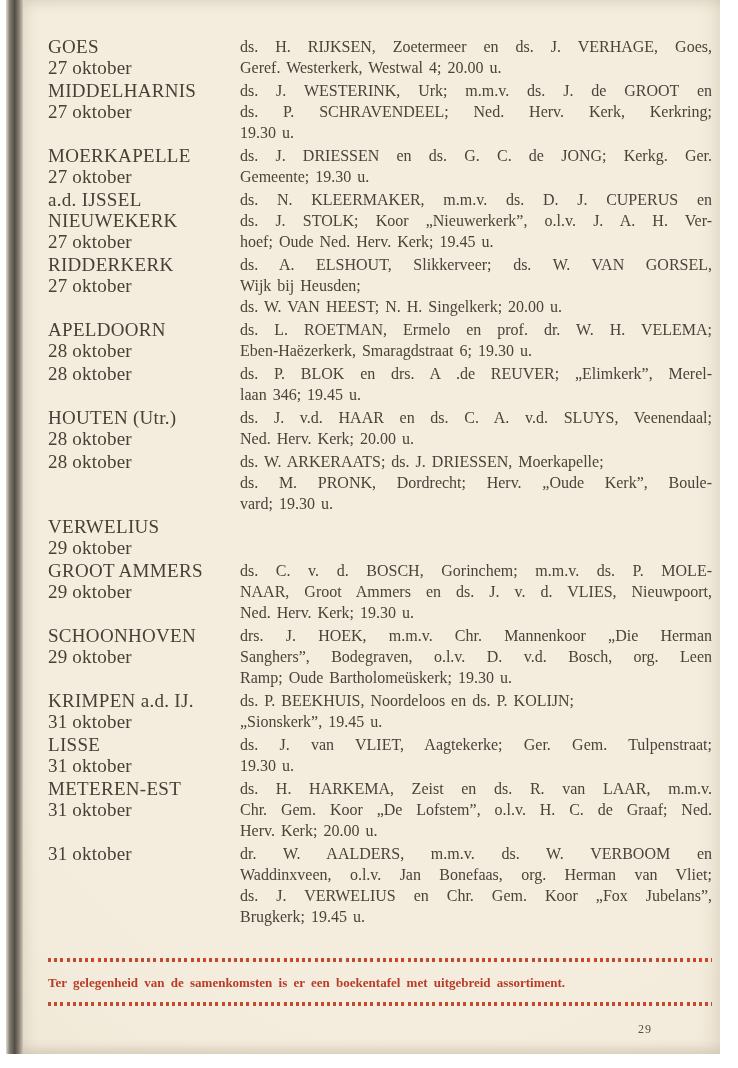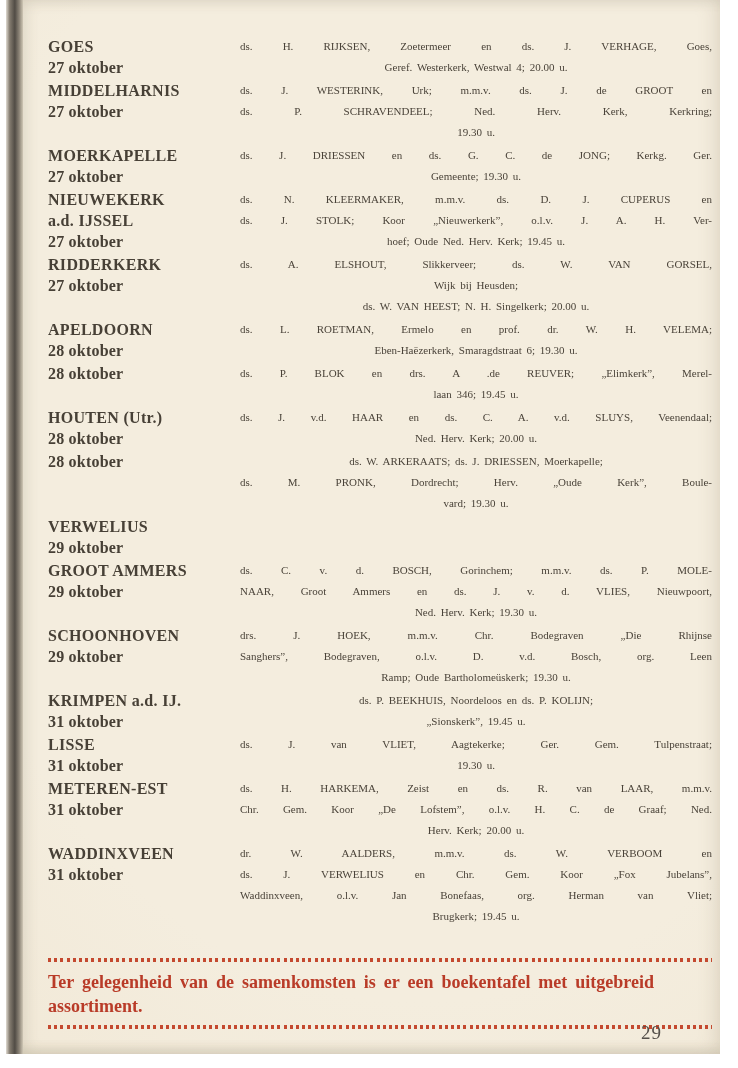--- a/index.html
+++ b/index.html
@@ -12,33 +12,33 @@
     background:radial-gradient(120% 100% at 58% 40%, #f4edde 55%, #efe5d1 100%);
     box-shadow:inset -8px 0 16px rgba(120,100,70,.10), inset 20px 0 14px rgba(95,85,65,.14),
                inset 0 -6px 10px rgba(120,100,70,.08);
   }
   .spine{
     position:absolute;left:0;top:0;bottom:0;width:17px;
     background:linear-gradient(90deg,#e0dbd2 0%,#837b6f 22%,#514c45 52%,#8d8578 78%,#cfc7b5 100%);
   }
   .content{position:absolute;left:42px;top:36px;width:664px;color:#4a4339;}
   .row{display:flex;margin-bottom:2px;}
-  .loc{width:192px;flex:0 0 192px;font-size:16px;line-height:21px;letter-spacing:.3px;color:#4640366;font-weight:bold;}
+  .loc{width:192px;flex:0 0 192px;font-size:19px;line-height:21px;letter-spacing:.3px;color:#4640366;}
   .loc div{color:#474036;}
   .loc .date{letter-spacing:.2px;}
-  .det{flex:1;font-size:11px;line-height:21px;word-spacing:2px;color:#4a4339;}
-  .det .ln{text-align:center;}
+  .det{flex:1;font-size:16px;line-height:21px;word-spacing:2px;color:#4a4339;}
+  .det .ln{text-align:left;}
   .det .ln.j{text-align:justify;text-align-last:justify;text-justify:inter-word;}
   .footer{position:absolute;left:42px;top:958px;width:664px;}
   .rule{height:4px;background:repeating-linear-gradient(90deg,#c4492f 0 3px,rgba(0,0,0,0) 3px 6.2px);}
   .notice{
-    width:606px;color:#b93b28;font-weight:bold;font-size:18px;line-height:23.5px;
+    width:606px;color:#b93b28;font-weight:bold;font-size:13px;line-height:23.5px;
     margin:9px 0 7px;text-align:justify;text-justify:inter-word;word-spacing:3px;
   }
-  .pagenum{position:absolute;top:1022px;right:58px;font-size:19px;color:#55504a;letter-spacing:1px;}
+  .pagenum{position:absolute;top:1022px;right:68px;font-size:12px;color:#55504a;letter-spacing:1px;}
 </style>
 </head>
 <body>
 
 <div class="paper">
   <div class="spine"></div>
 
   <div class="content" id="schedule">
   <div class="row">
     <div class="loc">
@@ -69,22 +69,22 @@
           <div class="date">27 oktober</div>
         </div>
     <div class="det">
           <div class="ln j">ds. J. DRIESSEN en ds. G. C. de JONG; Kerkg. Ger.</div>
           <div class="ln">Gemeente; 19.30 u.</div>
         </div>
   </div>
 
   <div class="row">
     <div class="loc">
+          <div>a.d. IJSSEL</div>
           <div>NIEUWEKERK</div>
-          <div>a.d. IJSSEL</div>
           <div class="date">27 oktober</div>
         </div>
     <div class="det">
           <div class="ln j">ds. N. KLEERMAKER, m.m.v. ds. D. J. CUPERUS en</div>
           <div class="ln j">ds. J. STOLK; Koor „Nieuwerkerk”, o.l.v. J. A. H. Ver-</div>
           <div class="ln">hoef; Oude Ned. Herv. Kerk; 19.45 u.</div>
         </div>
   </div>
 
   <div class="row">
@@ -160,21 +160,21 @@
           <div class="ln">Ned. Herv. Kerk; 19.30 u.</div>
         </div>
   </div>
 
   <div class="row">
     <div class="loc">
           <div>SCHOONHOVEN</div>
           <div class="date">29 oktober</div>
         </div>
     <div class="det">
-          <div class="ln j">drs. J. HOEK, m.m.v. Chr. Bodegraven „Die Rhijnse</div>
+          <div class="ln j">drs. J. HOEK, m.m.v. Chr. Mannenkoor „Die Herman</div>
           <div class="ln j">Sanghers”, Bodegraven, o.l.v. D. v.d. Bosch, org. Leen</div>
           <div class="ln">Ramp; Oude Bartholomeüskerk; 19.30 u.</div>
         </div>
   </div>
 
   <div class="row">
     <div class="loc">
           <div>KRIMPEN a.d. IJ.</div>
           <div class="date">31 oktober</div>
         </div>
@@ -202,27 +202,26 @@
         </div>
     <div class="det">
           <div class="ln j">ds. H. HARKEMA, Zeist en ds. R. van LAAR, m.m.v.</div>
           <div class="ln j">Chr. Gem. Koor „De Lofstem”, o.l.v. H. C. de Graaf; Ned.</div>
           <div class="ln">Herv. Kerk; 20.00 u.</div>
         </div>
   </div>
 
   <div class="row">
     <div class="loc">
-          <div>WADDINXVEEN</div>
           <div class="date">31 oktober</div>
         </div>
     <div class="det">
           <div class="ln j">dr. W. AALDERS, m.m.v. ds. W. VERBOOM en</div>
+          <div class="ln j">Waddinxveen, o.l.v. Jan Bonefaas, org. Herman van Vliet;</div>
           <div class="ln j">ds. J. VERWELIUS en Chr. Gem. Koor „Fox Jubelans”,</div>
-          <div class="ln j">Waddinxveen, o.l.v. Jan Bonefaas, org. Herman van Vliet;</div>
           <div class="ln">Brugkerk; 19.45 u.</div>
         </div>
   </div>
 </div>
 
   <div class="footer">
     <div class="rule"></div>
     <div class="notice">Ter gelegenheid van de samenkomsten is er een boekentafel met uitgebreid assortiment.</div>
     <div class="rule"></div>
   </div>

